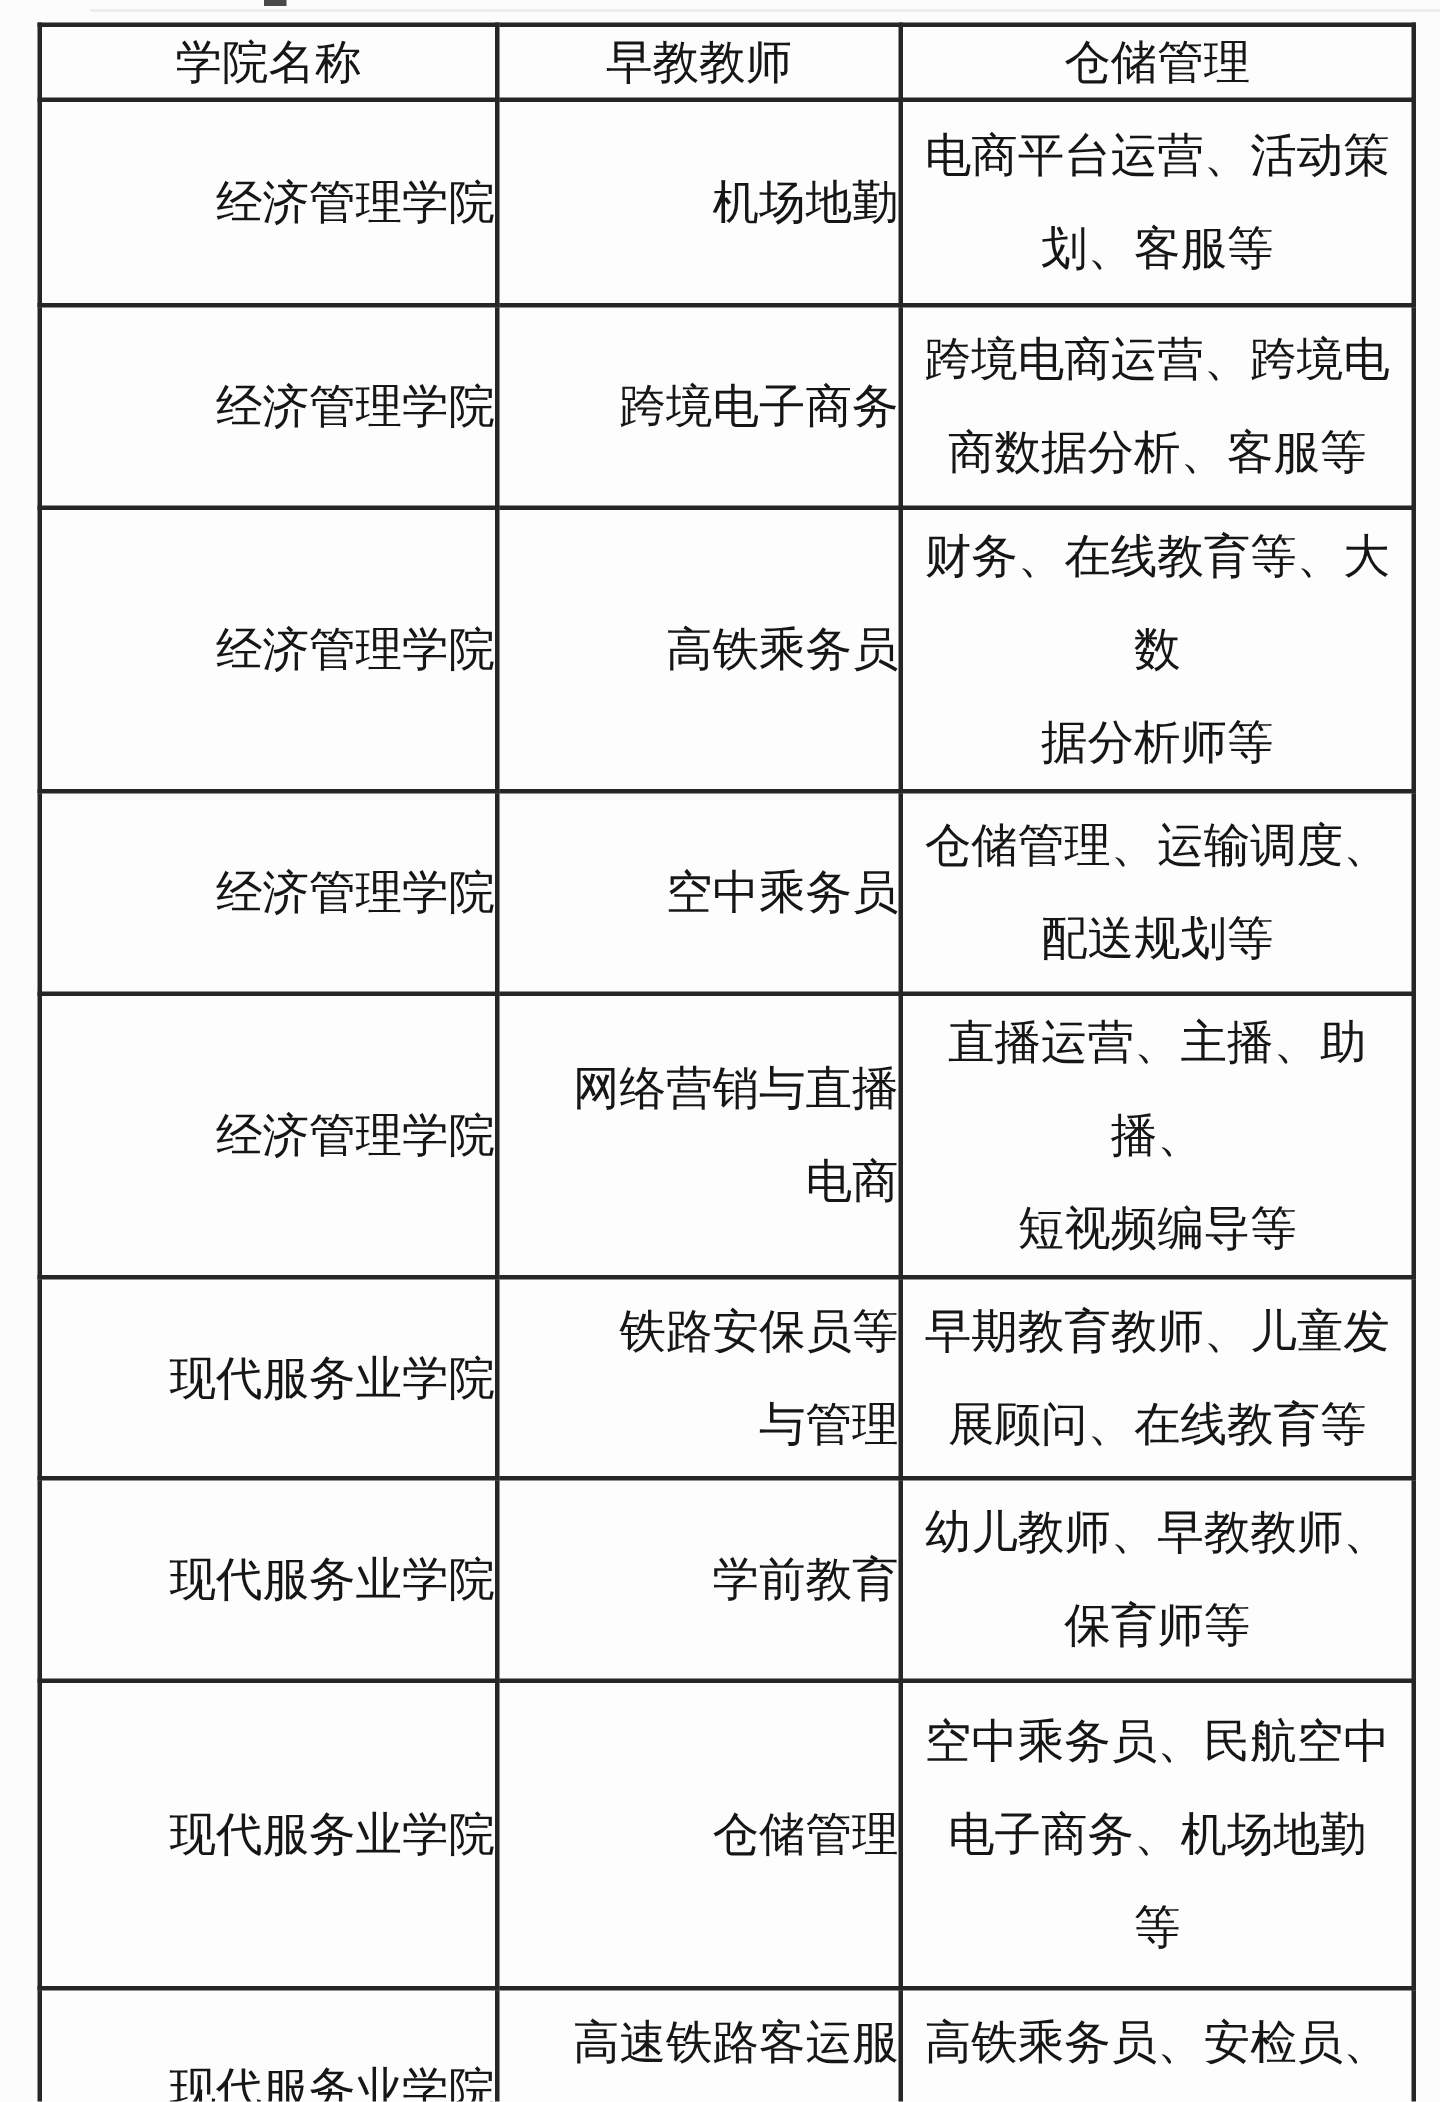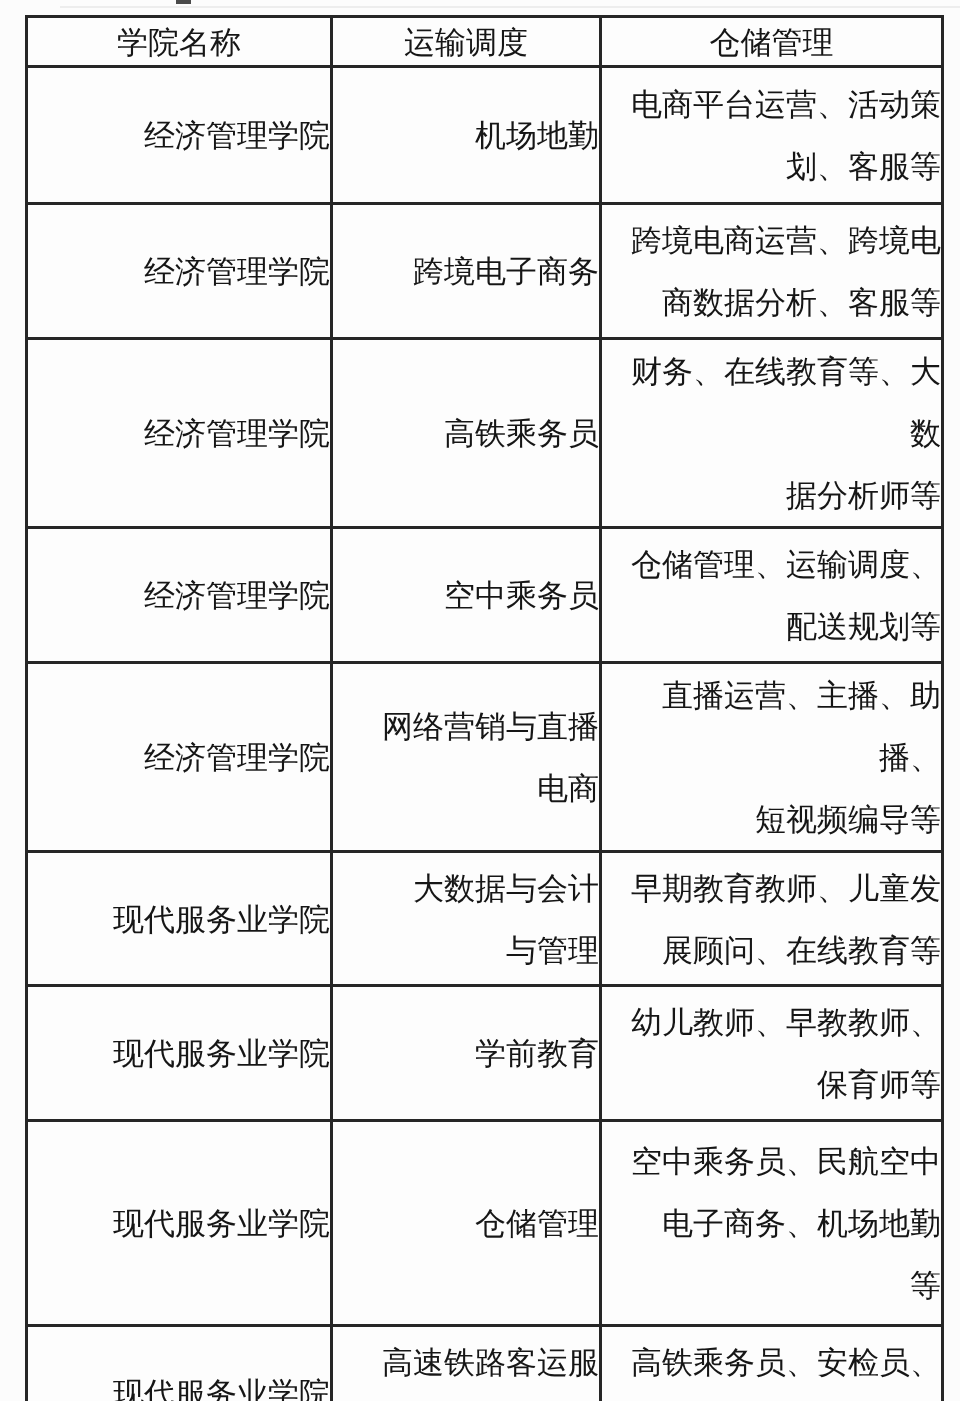--- a/index.html
+++ b/index.html
@@ -48,21 +48,21 @@
     color: #161616;
     font-size: 31px;
     line-height: 62px;
     vertical-align: middle;
     white-space: pre-line;
     word-break: break-all;
     padding: 0;
   }
   td.c-center { text-align: right; }
   td.c-careers {
-    text-align: right;
+    text-align: center;
     padding-left: 11px;
     padding-right: 2px;
   }
   tr.hdr td {
     font-size: 31px;
     line-height: 40px;
     text-align: center;
     font-weight: 400;
   }
 </style>
@@ -75,21 +75,21 @@
 
   <table class="majors">
     <colgroup>
       <col style="width:305px">
       <col style="width:269px">
       <col style="width:342px">
     </colgroup>
     <tbody>
       <tr class="hdr" style="height:50px">
         <td class="c-center">学院名称</td>
-        <td class="c-center">运输调度</td>
+        <td class="c-center">早教教师</td>
         <td class="c-center">仓储管理</td>
       </tr>
 
       <tr style="height:137px">
         <td class="c-center">经济管理学院</td>
         <td class="c-center">机场地勤</td>
         <td class="c-careers">电商平台运营、活动策
 划、客服等</td>
       </tr>
 
@@ -117,21 +117,21 @@
       <tr style="height:138px">
         <td class="c-center">经济管理学院</td>
         <td class="c-center">网络营销与直播
 电商</td>
         <td class="c-careers">直播运营、主播、助播、
 短视频编导等</td>
       </tr>
 
       <tr style="height:134px">
         <td class="c-center">现代服务业学院</td>
-        <td class="c-center">大数据与会计
+        <td class="c-center">铁路安保员等
 与管理</td>
         <td class="c-careers">早期教育教师、儿童发
 展顾问、在线教育等</td>
       </tr>
 
       <tr style="height:135px">
         <td class="c-center">现代服务业学院</td>
         <td class="c-center">学前教育</td>
         <td class="c-careers">幼儿教师、早教教师、
 保育师等</td>

